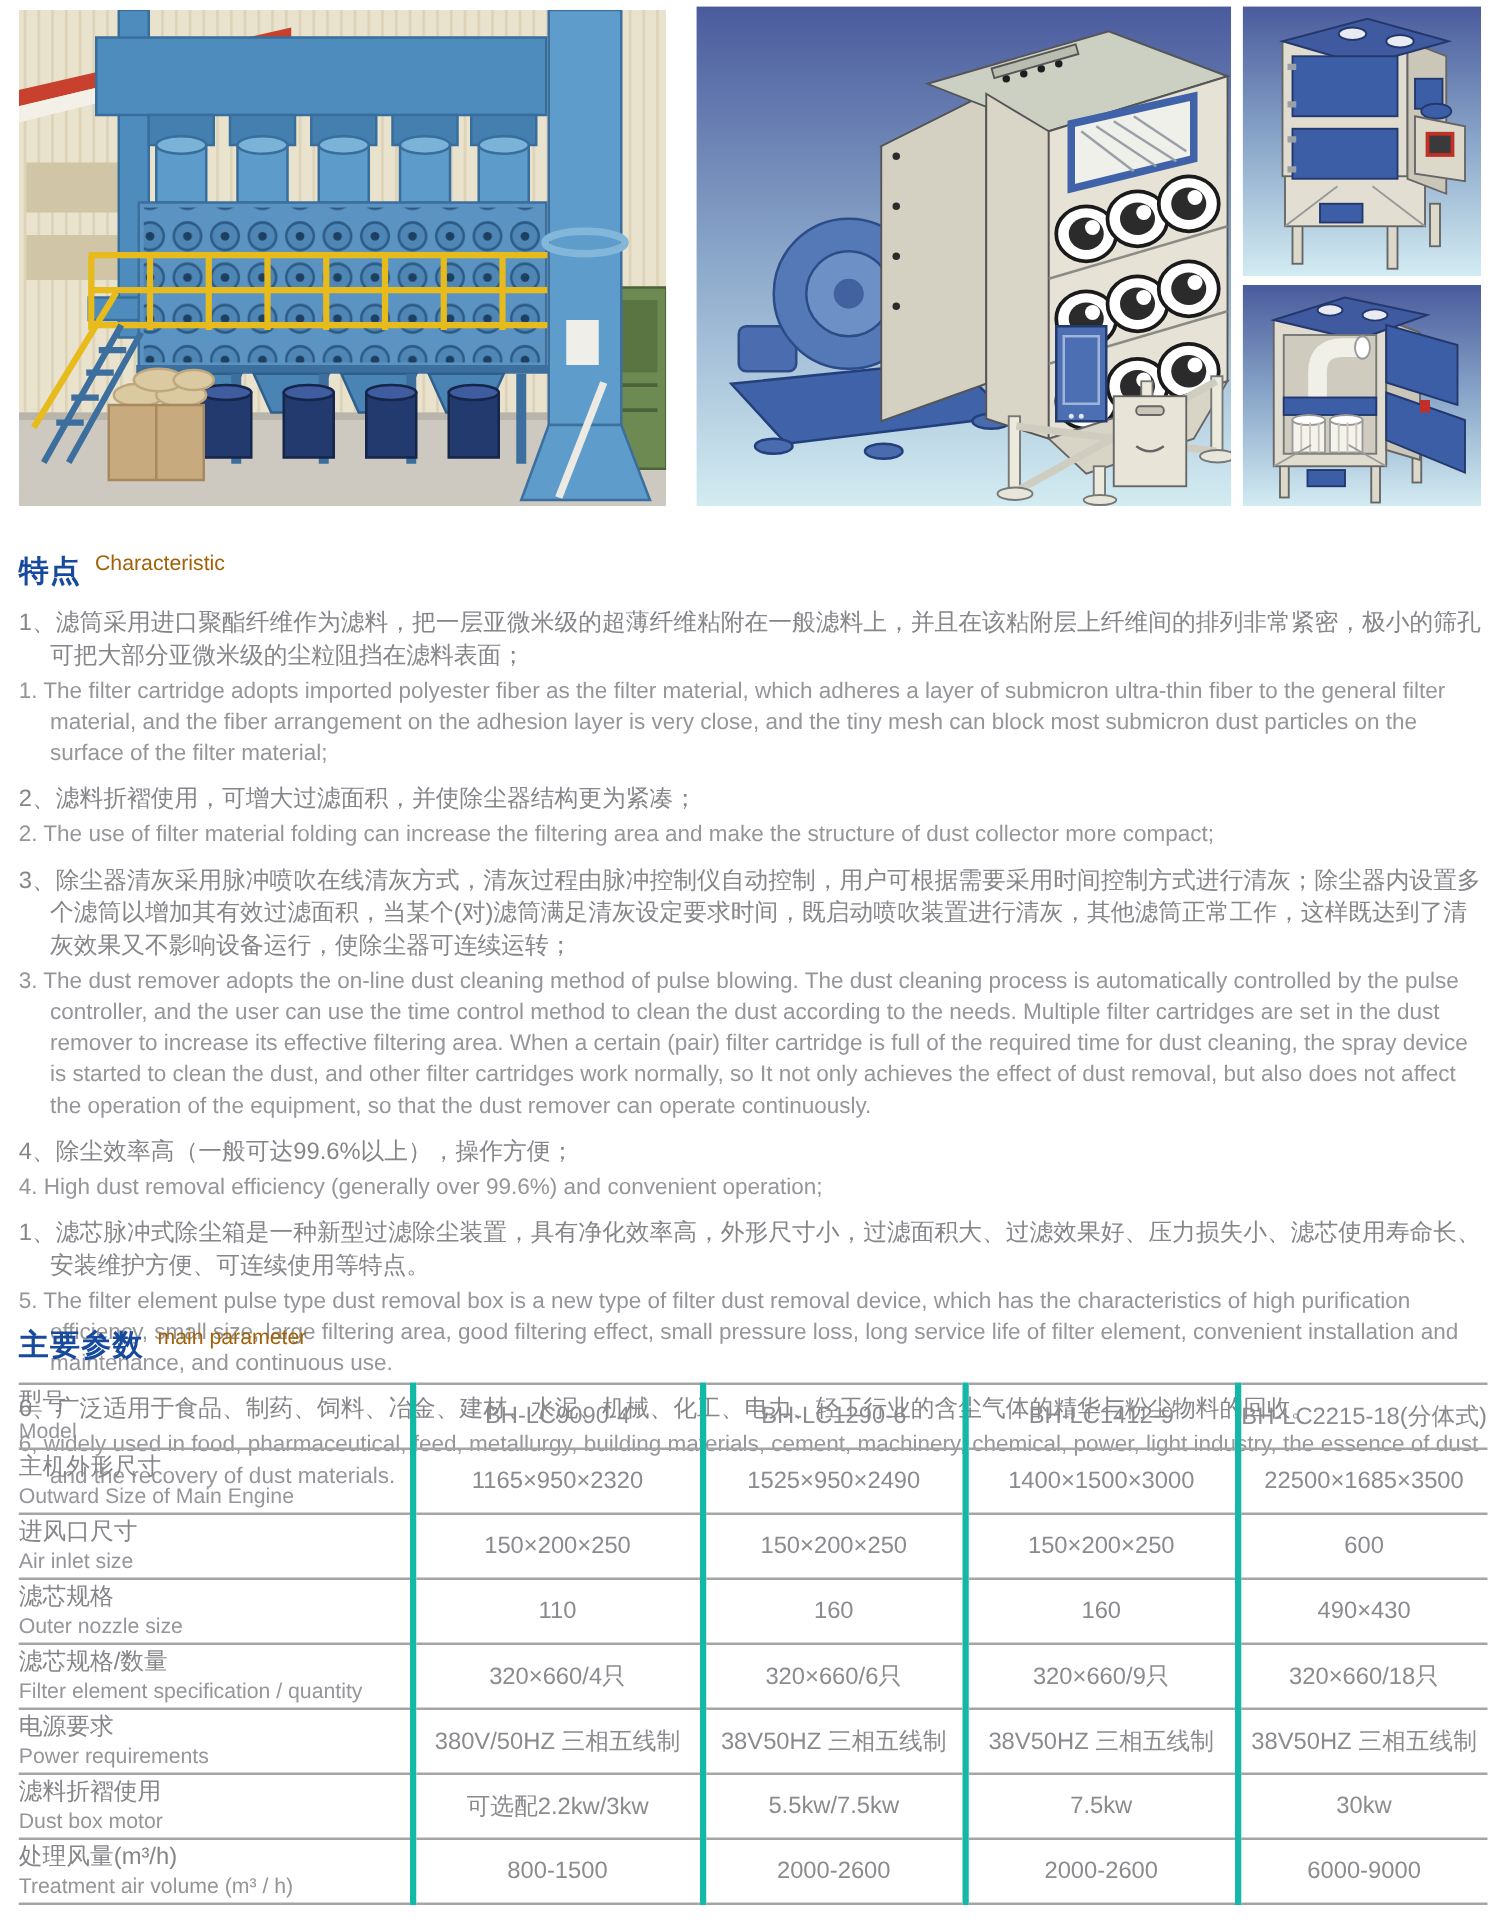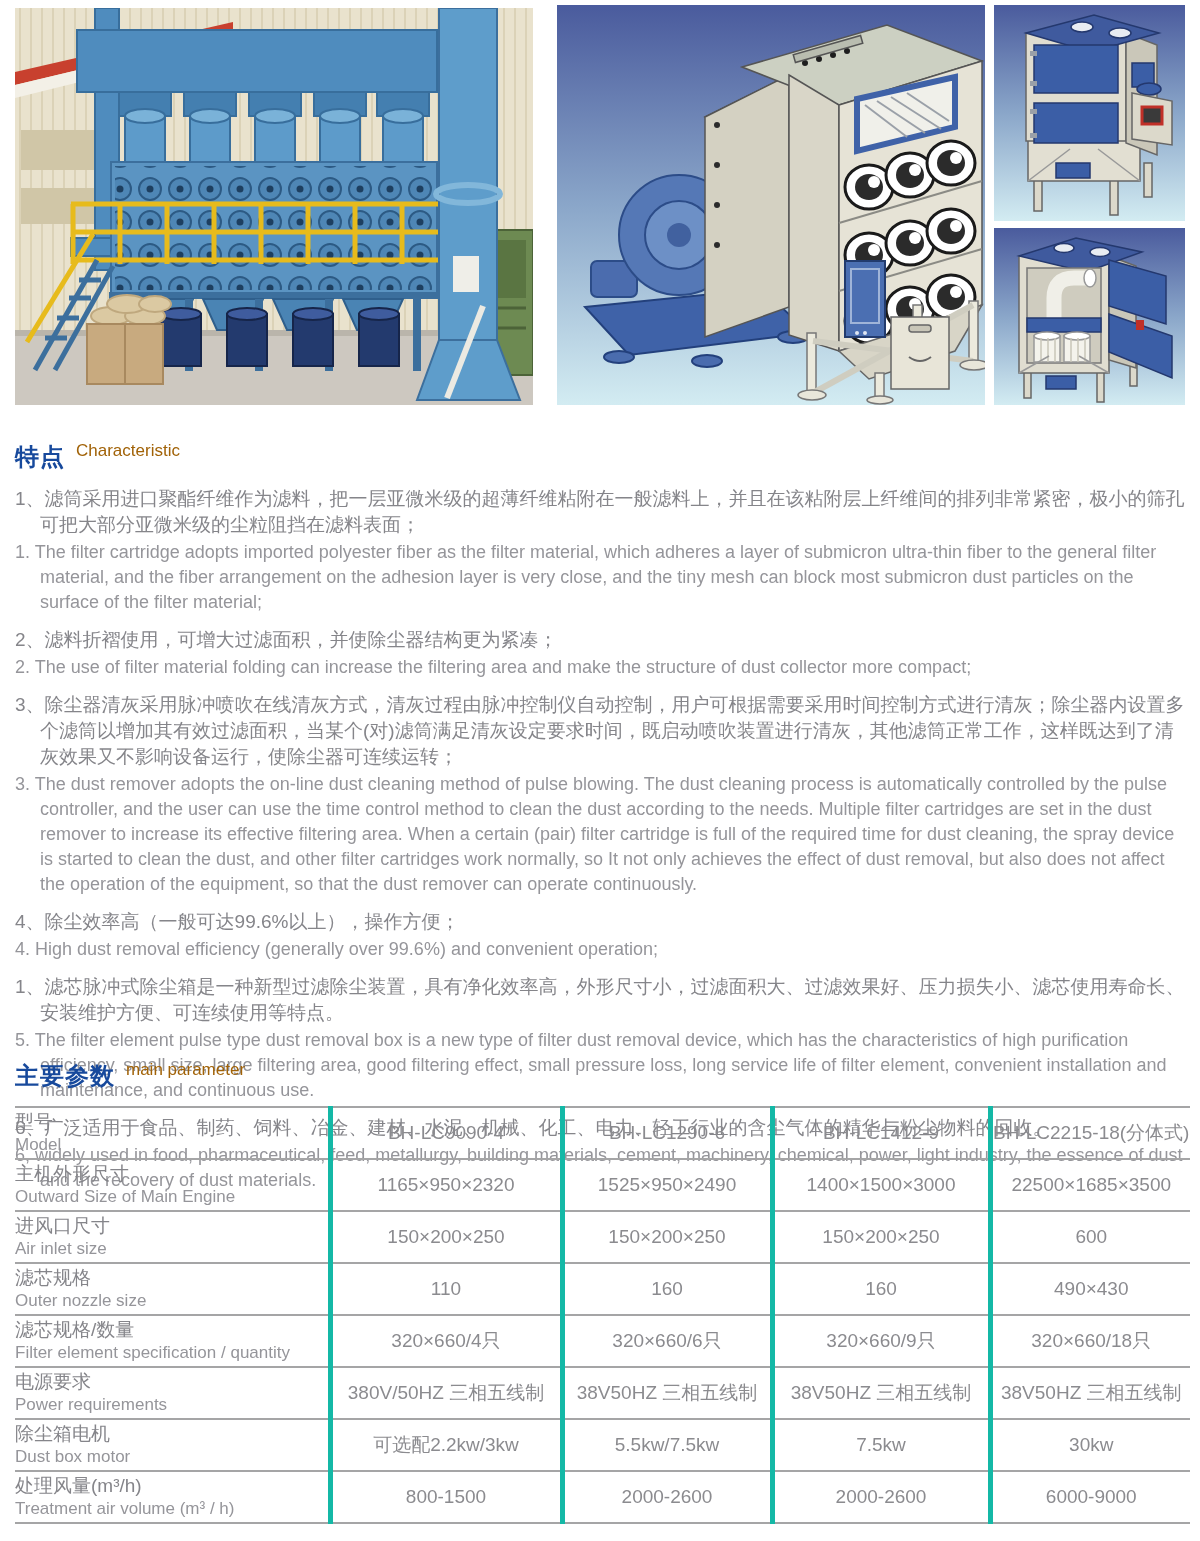--- a/index.html
+++ b/index.html
@@ -483,21 +483,21 @@
           <div class="lzh">电源要求</div>
           <div class="len">Power requirements</div>
         </td>
         <td class="val">380V/50HZ 三相五线制</td>
         <td class="val">38V50HZ 三相五线制</td>
         <td class="val">38V50HZ 三相五线制</td>
         <td class="val">38V50HZ 三相五线制</td>
       </tr>
       <tr>
         <td class="lab">
-          <div class="lzh">除尘箱电机</div>
+          <div class="lzh">滤料折褶使用</div>
           <div class="len">Dust box motor</div>
         </td>
         <td class="val">可选配2.2kw/3kw</td>
         <td class="val">5.5kw/7.5kw</td>
         <td class="val">7.5kw</td>
         <td class="val">30kw</td>
       </tr>
       <tr>
         <td class="lab">
           <div class="lzh">处理风量(m³/h)</div>

